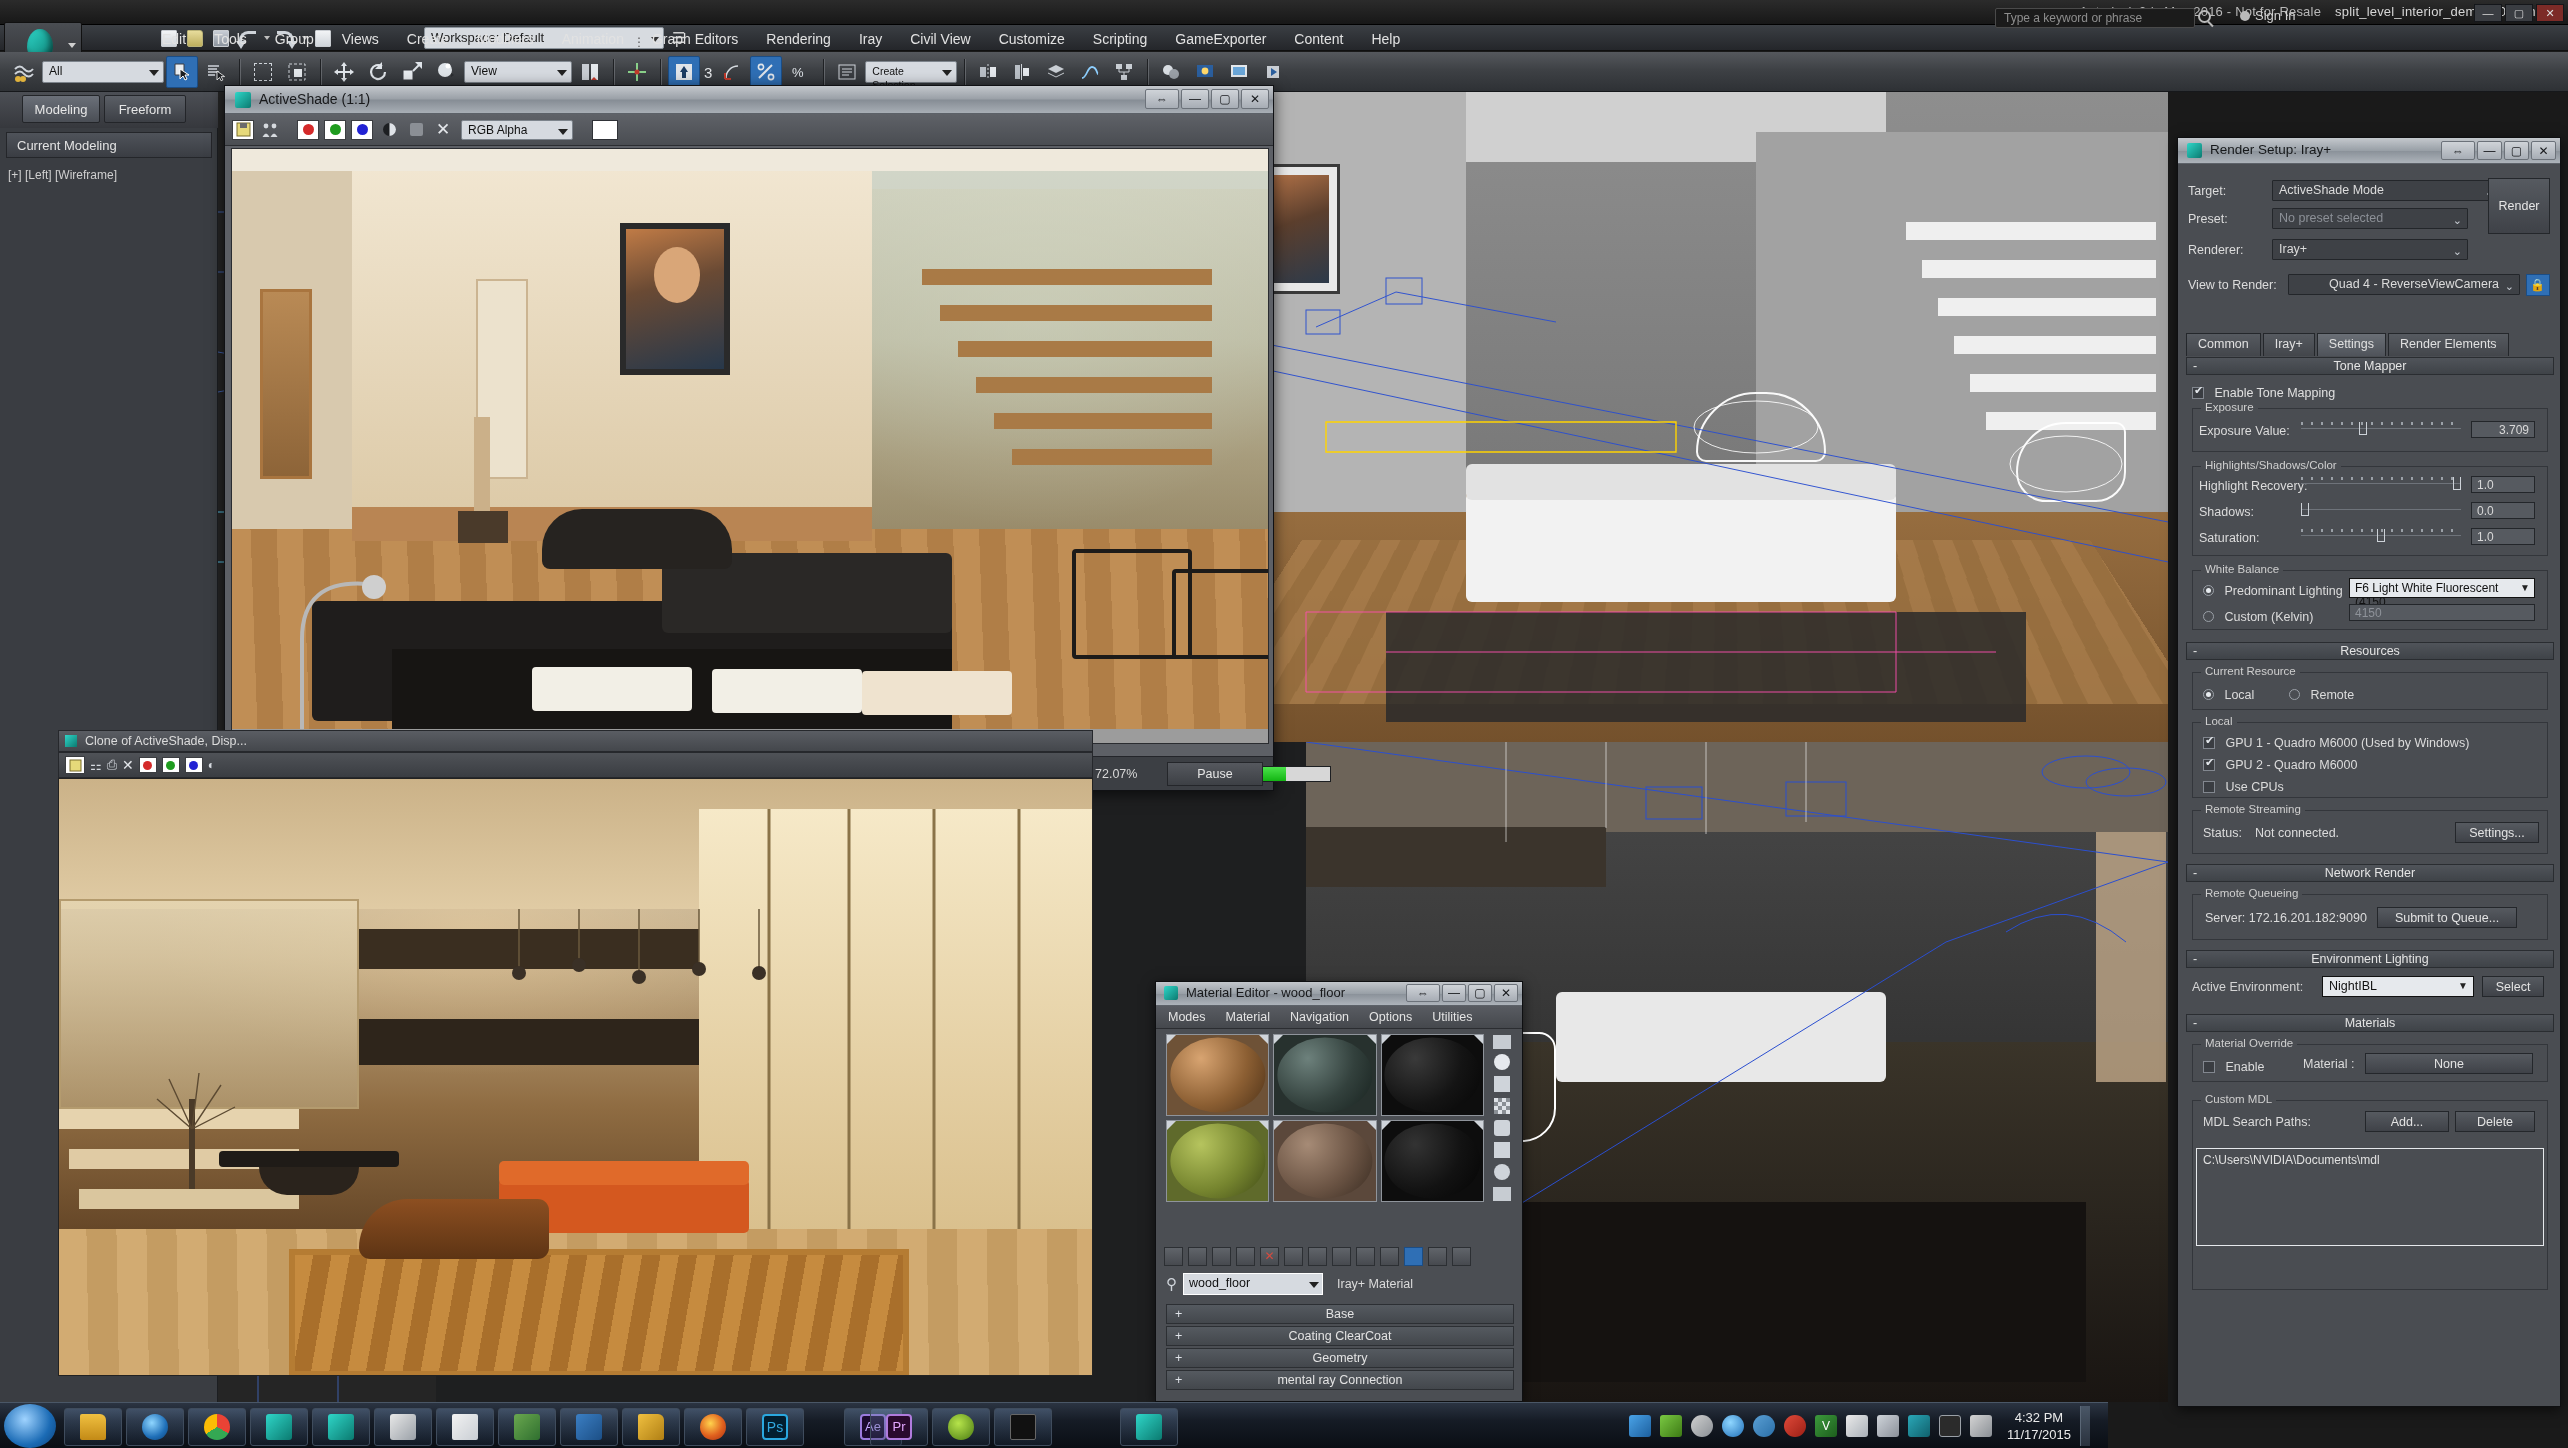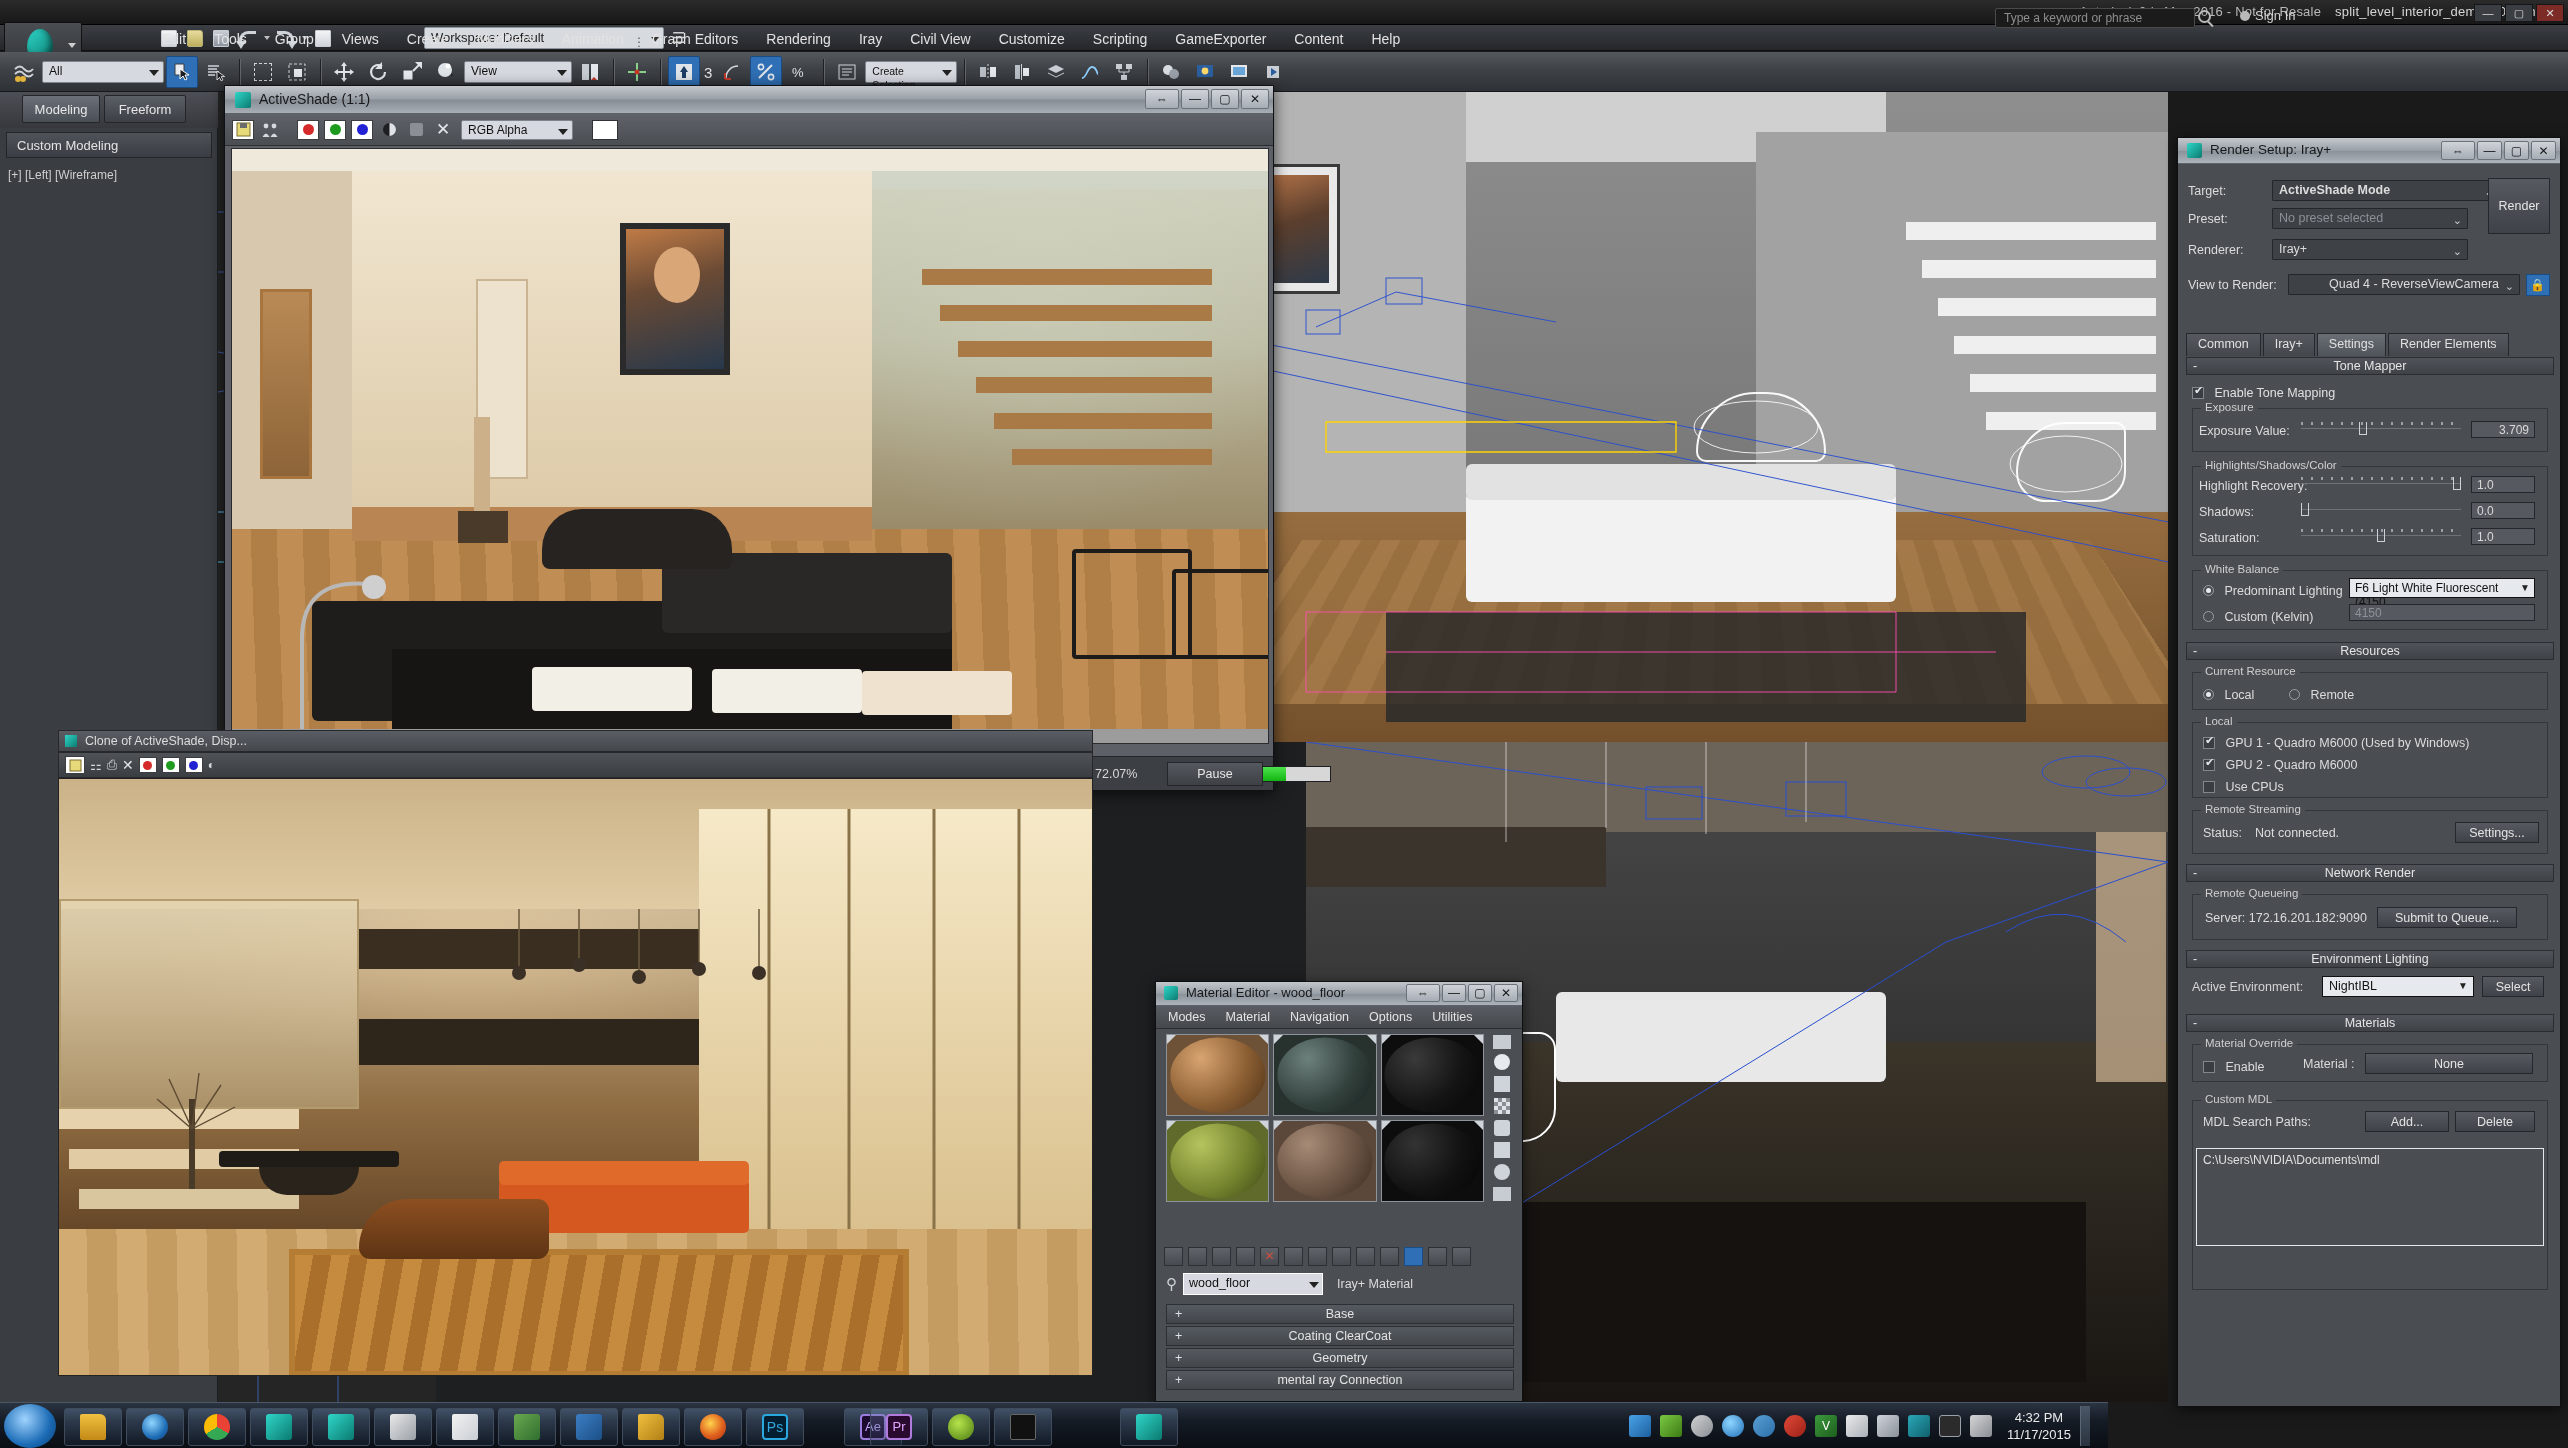--- a/index.html
+++ b/index.html
@@ -557,21 +557,21 @@
         </svg>
     </div>
   </div>
 </div>
 
 <div class="abs nosel" id="leftpanel">
   <div id="modtabs">
     <div class="modtab sel" style="left:22px;width:78px;">Modeling</div>
     <div class="modtab" style="left:104px;width:82px;">Freeform</div>
   </div>
-  <div id="polymodel">Custom Modeling</div>
+  <div id="polymodel">Current Modeling</div>
   <div class="abs" style="left:8px;top:76px;color:#cfcfcf;font-size:12px;">[+] [Left] [Wireframe]</div>
 </div>
 
 <div class="abs" id="vp-area">
 
   <div class="vp" id="vp-tr">
 
     <div class="abs" style="left:0;top:390px;width:100%;height:260px;
       background:linear-gradient(180deg,#9b7142,#74512c);"></div>
     <div class="abs" style="left:120px;top:420px;width:880px;height:200px;
@@ -1008,21 +1008,21 @@
     <div class="titlebtns">
       <div class="tbtn wide" style="height:19px;">⇔</div>
       <div class="tbtn" style="height:19px;width:25px;">—</div>
       <div class="tbtn" style="height:19px;width:25px;">▢</div>
       <div class="tbtn" style="height:19px;width:25px;">✕</div>
     </div>
   </div>
 
   <div class="rs-row" style="top:42px;">
     <span class="rs-lbl" style="width:84px;display:inline-block;">Target:</span>
-    <div class="rs-combo" style="width:228px;font-weight:bold;">
+    <div class="rs-combo" style="width:228px;">
       <span>ActiveShade Mode</span>
       <span class="v">⌄</span>
     </div>
   </div>
 
   <div class="rs-row" style="top:70px;">
     <span class="rs-lbl" style="width:84px;display:inline-block;">Preset:</span>
     <div class="rs-combo dim" style="width:196px;">
       <span>No preset selected</span>
       <span class="v">⌄</span>

